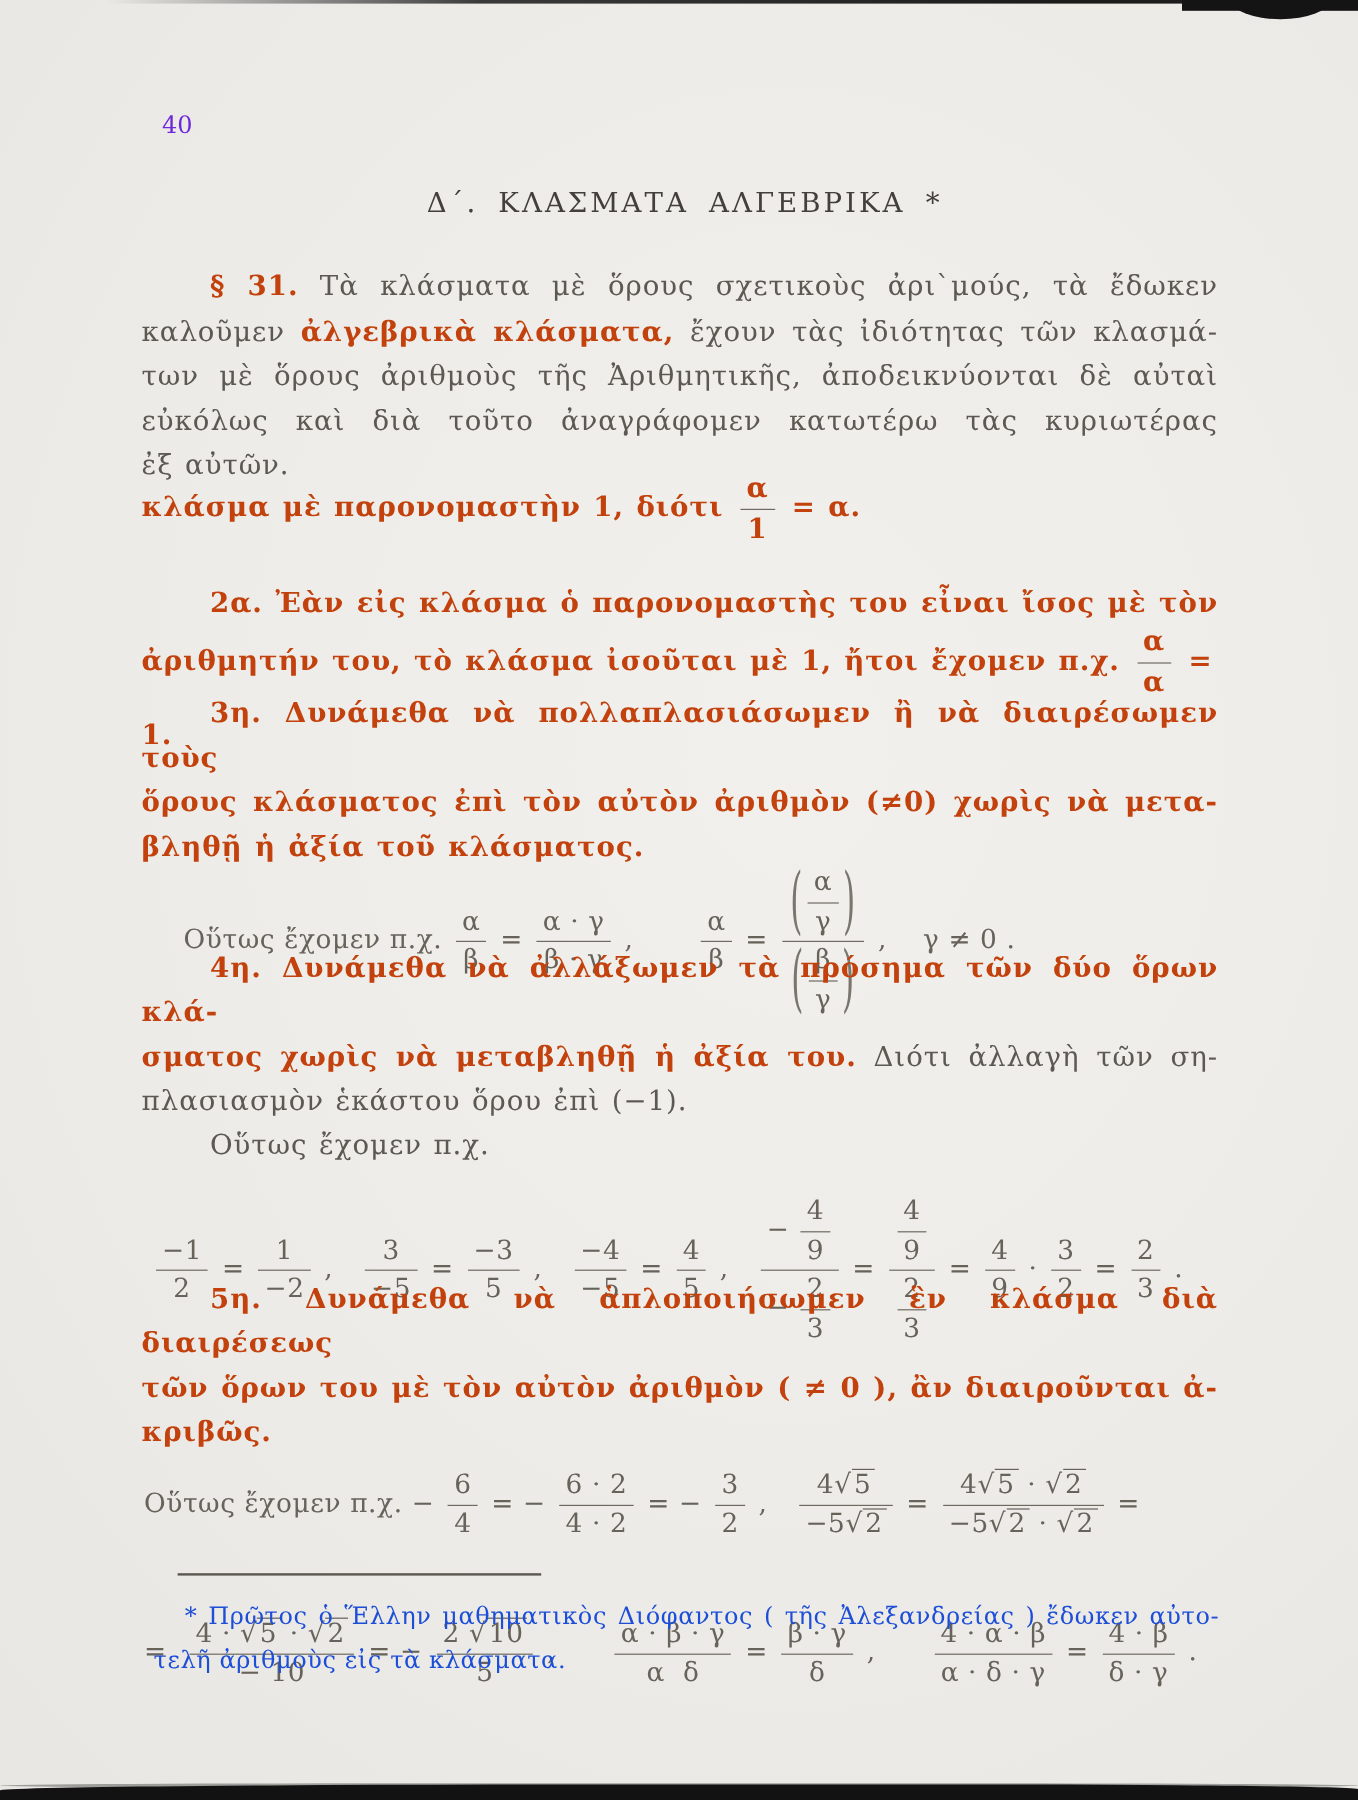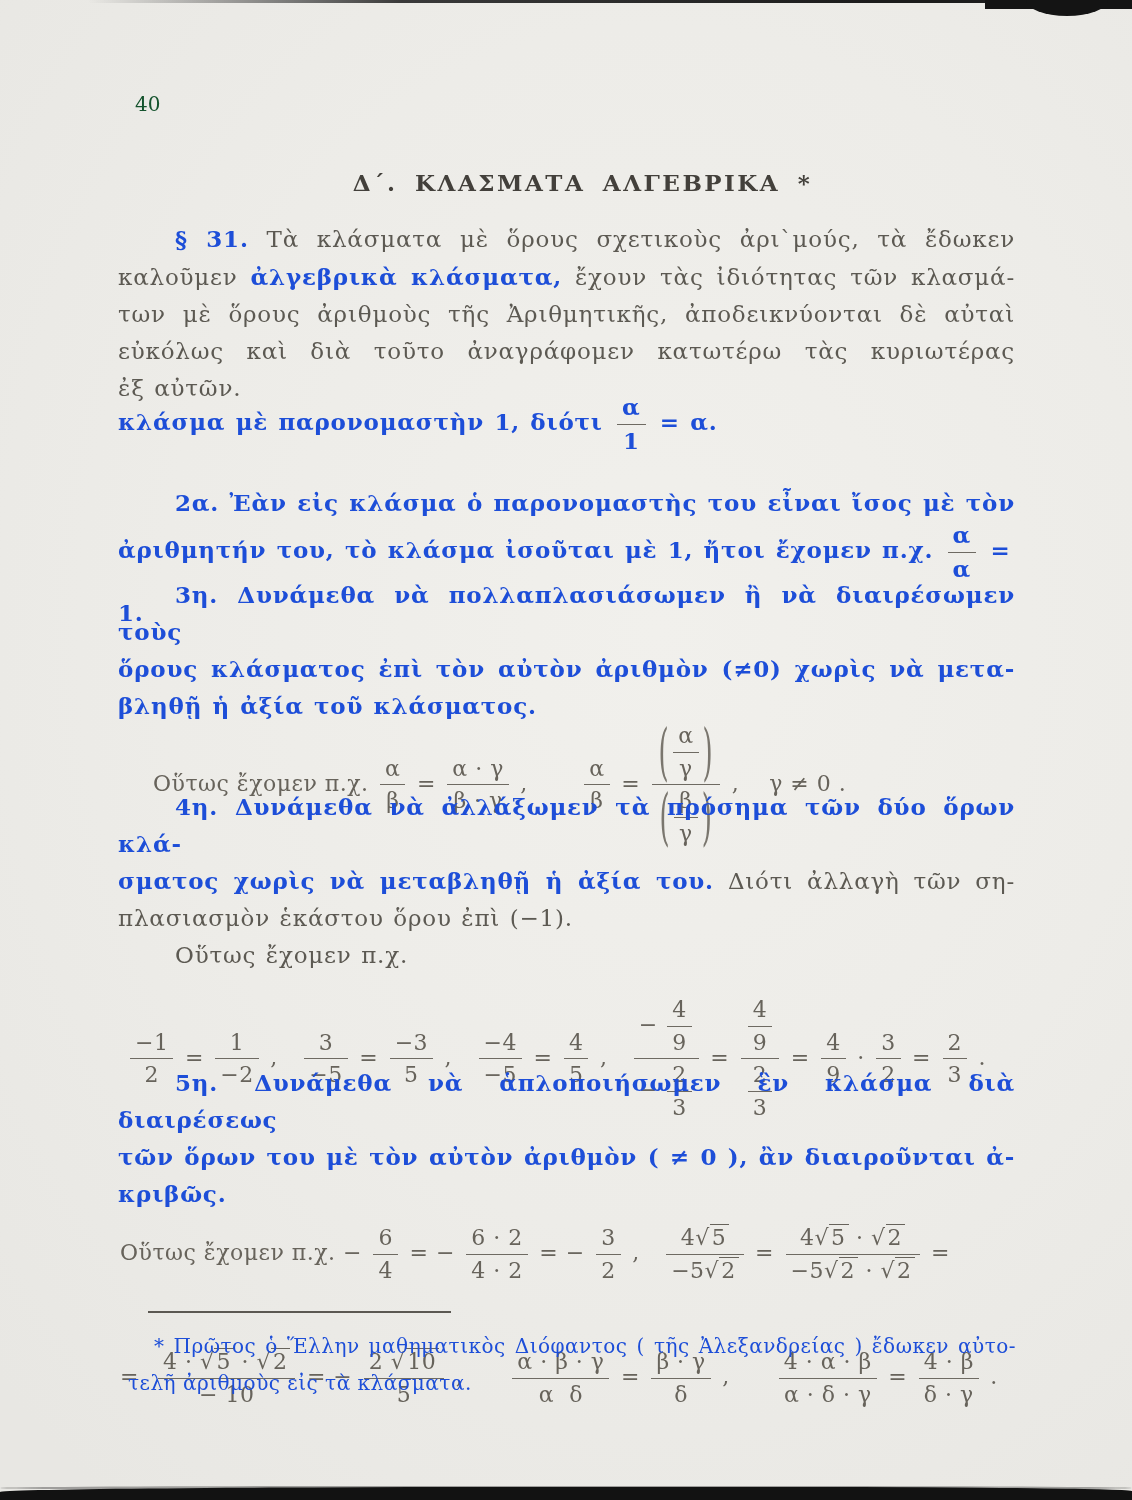--- a/index.html
+++ b/index.html
@@ -15,35 +15,35 @@
   #top-line{top:0;left:88px;right:0;height:3px;
     background:linear-gradient(90deg, rgba(40,40,40,0) 0%, #3a3a3a 30%, #1c1c1c 75%);}
   #top-blob{top:0;left:985px;width:147px;height:9px;background:#141414}
   #top-bump{top:0;left:1026px;width:82px;height:16px;background:#141414;
     border-radius:0 0 50% 50% / 0 0 100% 100%}
   #bottom-band{bottom:0;left:0;width:1132px;height:13px;background:#121212;
     border-radius:45% 30% 0 0 / 5px 4px 0 0}
   #bottom-band2{bottom:10px;left:0;width:1132px;height:4px;background:rgba(20,20,20,.35);
     border-radius:50%/3px}
   
-  #pagenum{left:135px;top:92px;font-size:20px;color:#14532d}
-  #title{left:118px;top:153px;width:897px;margin:16px;text-align:center;
-    font-size:23px;font-weight:700;letter-spacing:2.5px;word-spacing:7px;color:#43403b}
+  #pagenum{left:135px;top:92px;font-size:20px;color:#6d28d9}
+  #title{left:118px;top:153px;width:897px;margin:4px;text-align:center;
+    font-size:23px;font-weight:400;letter-spacing:2.5px;word-spacing:7px;color:#43403b}
   .para{left:118px;width:897px}
   #para-intro{top:220px}
   #para-1i{top:393px}
   #para-2a{top:484px}
   #para-3i{top:576px}
   #para-4i{top:788px}
   #para-5i{top:1064px}
   .line{font-size:23px;line-height:37px;letter-spacing:.8px;word-spacing:1.5px}
   .jline{text-align:justify;text-align-last:justify}
   .indent{text-indent:57px}
   .tall{line-height:58px}
-  .b,.bl{font-weight:700;color:#1d4ed8}
+  .b,.bl{font-weight:700;color:#c2410c}
   
   .display{white-space:pre;font-size:22px;color:#67635b;letter-spacing:.5px}
   #display-1{top:672px;left:153px;width:960px}
   #display-2{top:946px;left:126px;width:1000px}
   #display-3{top:1166px;left:120px;width:1010px}
   #display-3 .dline2{margin-top:14px}
   #display-3 .dline1{margin-top:8px}
   .dline{display:block;line-height:1.25}
   
   .frac{display:inline-block;vertical-align:middle;text-align:center;margin:0 4px;line-height:1.25}

